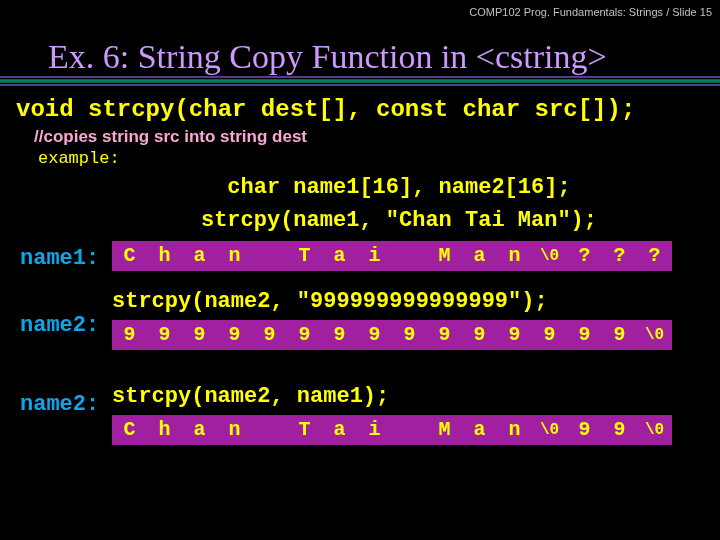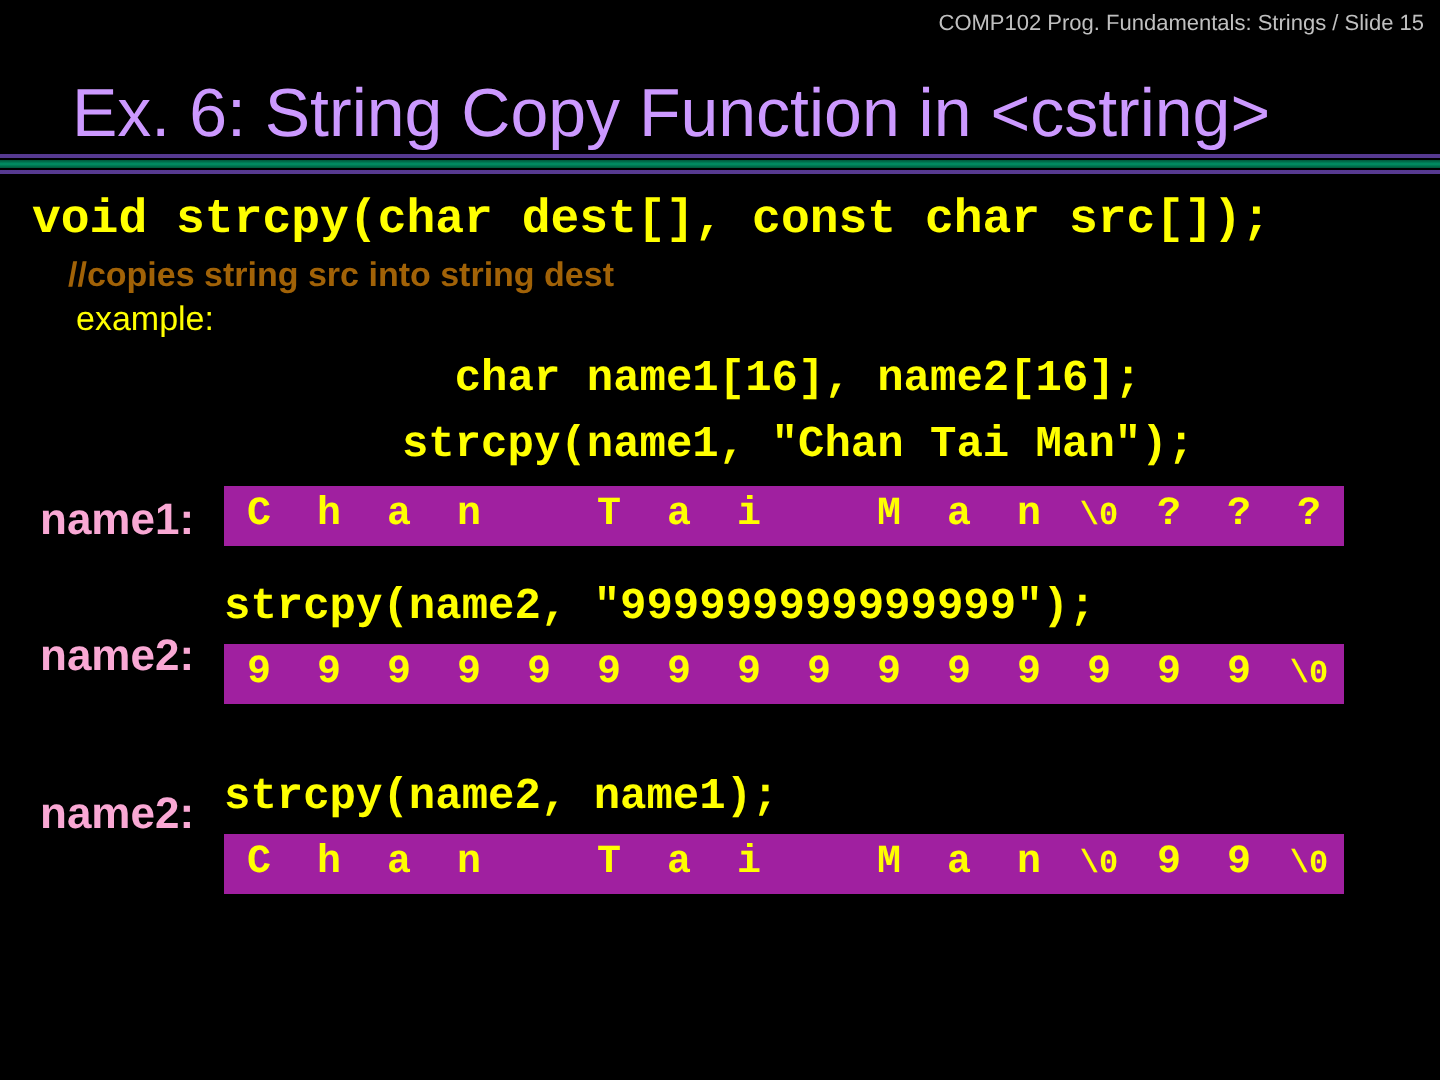--- a/index.html
+++ b/index.html
@@ -13,24 +13,24 @@
   }
   .slide-header {
     color: #c0c0c0;
     font-size: 11px;
     padding: 6px 8px;
     font-weight: normal;
     text-align: right;
   }
   .title {
     color: #cc99ff;
-    font-family: Liberation Sans, sans-serif;
+    font-family: Liberation Serif, serif;
     font-size: 34px;
     font-weight: normal;
-    padding: 14px 0 16px 36px;
+    padding: 14px 0 16px 48px;
     position: relative;
   }
   .title-underline {
     position: absolute;
     left: 0;
     right: 0;
     bottom: 6px;
     height: 10px;
     background: linear-gradient(to bottom,
       #6644aa 0%, #6644aa 20%,
@@ -44,50 +44,51 @@
     padding: 4px 28px 0 16px;
     color: #ffff00;
   }
   .mono { font-family: "Courier New", monospace; font-weight: bold; }
   .signature {
     font-size: 24px;
     color: #ffff00;
     line-height: 1.2;
   }
   .comment {
-    color: #a16207;
+    color: #f9a8d4;
     font-size: 17px;
     font-weight: bold;
     padding-left: 18px;
     margin-top: 2px;
   }
   .example-word {
     color: #ffff00;
     font-size: 17px;
     padding-left: 22px;
     margin-top: 2px;
+    font-family: Liberation Mono, monospace;
   }
   .codeblock {
     font-size: 22px;
     color: #ffff00;
     line-height: 1.25;
     padding-left: 90px;
     margin-top: 6px;
     text-align: center;
   }
   .row {
     display: flex;
     align-items: flex-end;
     margin-top: 6px;
   }
   .row .label-cell {
     width: 96px;
     font-size: 22px;
-    color: #f9a8d4;
-    font-family: Liberation Sans, sans-serif;
+    color: #0ea5e9;
+    font-family: Liberation Mono, monospace;
     font-weight: bold;
     padding-left: 4px;
   }
   .array {
     display: flex;
     gap: 0;
   }
   .cell {
     width: 35px;
     height: 30px;

